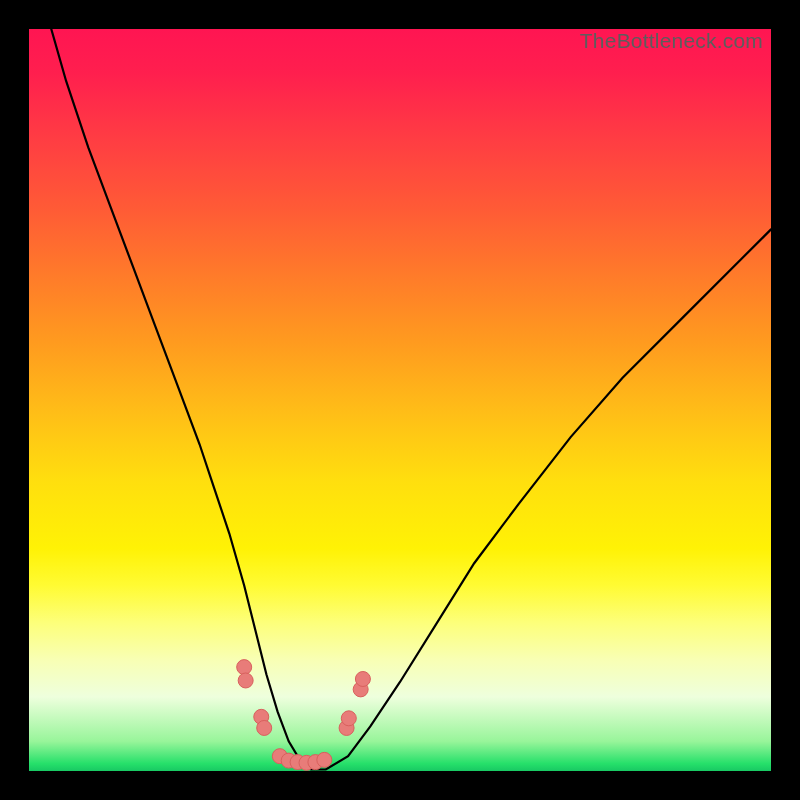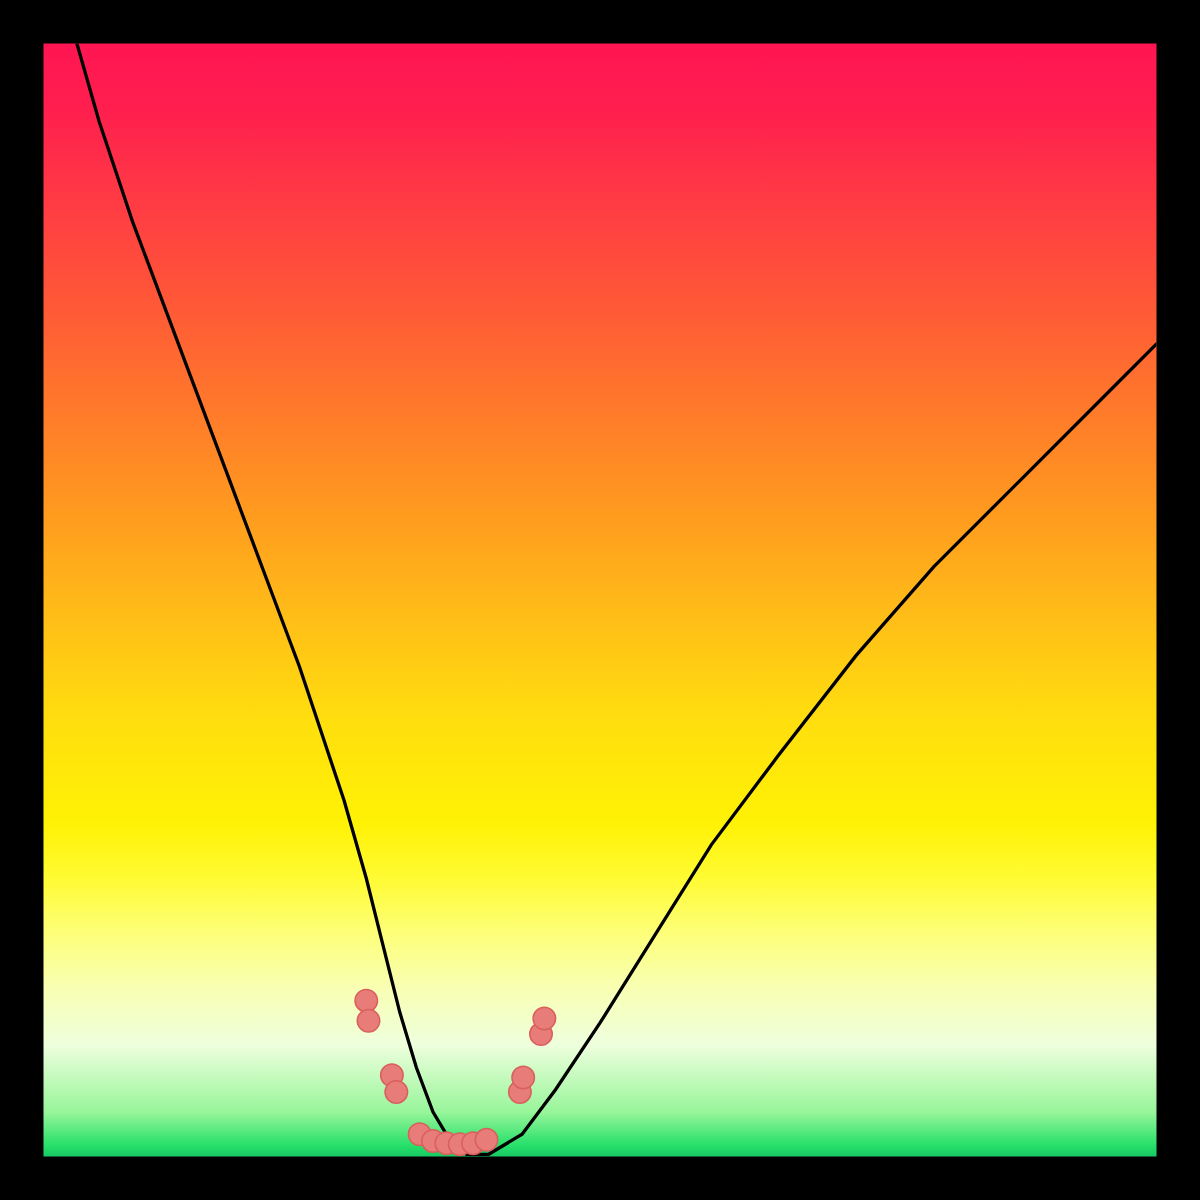--- a/index.html
+++ b/index.html
@@ -59,20 +59,21 @@
     top: 0;
     width: 742px;
     height: 742px;
   }
 </style>
 </head>
 <body>
 
 <div class="frame">
   <div class="plot-area">
+    <div class="watermark">TheBottleneck.com</div>
     <svg class="curve" viewBox="0 0 742 742" preserveAspectRatio="none">
       <path fill="none" stroke="#000000" stroke-width="2.2" stroke-linecap="round" d="M22.26 0.00 L37.10 51.94 L59.36 118.72 L81.62 178.08 L103.88 237.44 L126.14 296.80 L148.40 356.16 L170.66 415.52 L185.50 460.04 L200.34 504.56 L215.18 556.50 L226.31 601.02 L237.44 645.54 L248.57 682.64 L259.70 712.32 L270.83 730.87 L281.96 740.52 L296.80 740.52 L319.06 727.16 L341.32 697.48 L371.00 652.96 L408.10 593.60 L445.20 534.24 L489.72 474.88 L541.66 408.10 L593.60 348.74 L652.96 289.38 L712.32 230.02 L742.00 200.34"></path>
       <g>
           <circle cx="215.18" cy="638.12" r="7.5" fill="#e87c79" stroke="#d8605d" stroke-width="1"></circle>
           <circle cx="216.66" cy="651.48" r="7.5" fill="#e87c79" stroke="#d8605d" stroke-width="1"></circle>
           <circle cx="232.25" cy="687.83" r="7.5" fill="#e87c79" stroke="#d8605d" stroke-width="1"></circle>
           <circle cx="235.21" cy="698.96" r="7.5" fill="#e87c79" stroke="#d8605d" stroke-width="1"></circle>
           <circle cx="250.80" cy="727.16" r="7.5" fill="#e87c79" stroke="#d8605d" stroke-width="1"></circle>
           <circle cx="259.70" cy="731.61" r="7.5" fill="#e87c79" stroke="#d8605d" stroke-width="1"></circle>
           <circle cx="268.60" cy="733.10" r="7.5" fill="#e87c79" stroke="#d8605d" stroke-width="1"></circle>

